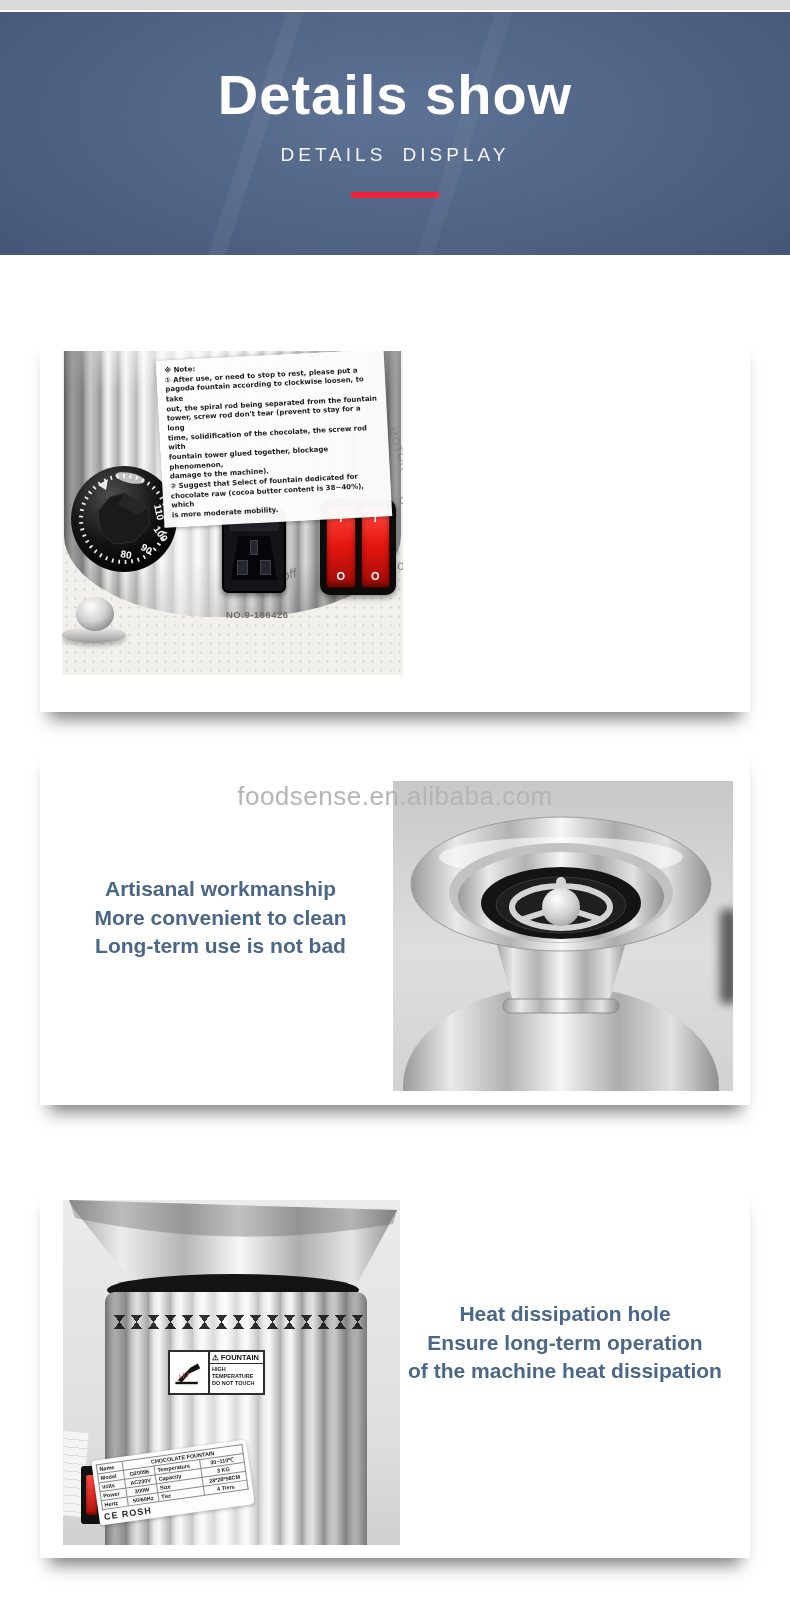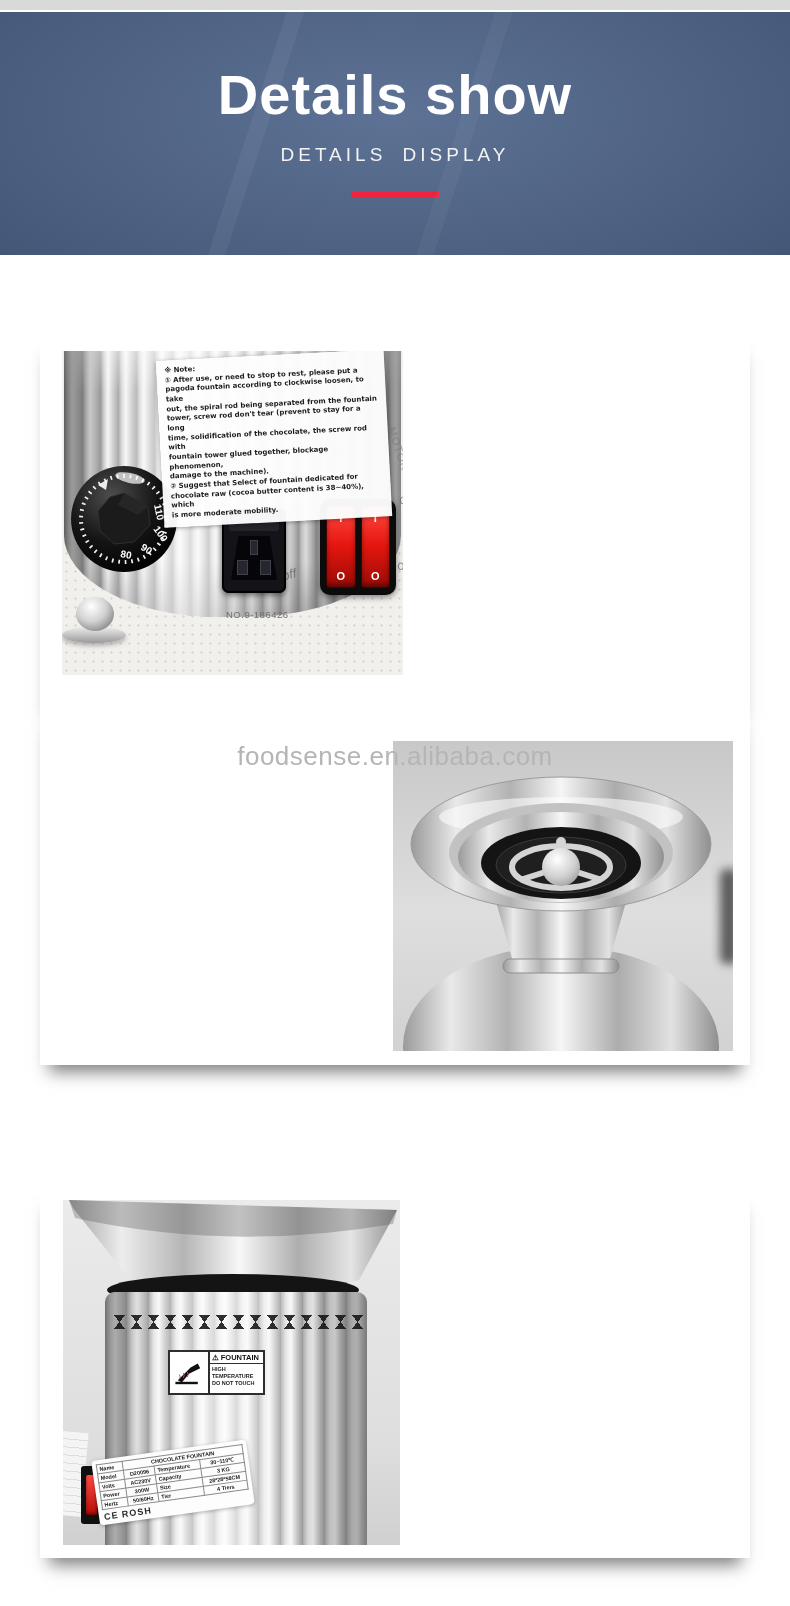--- a/index.html
+++ b/index.html
@@ -12,21 +12,21 @@
           background:radial-gradient(ellipse 120% 170% at 50% 42%, #5d7294 0%, #4a5d7f 42%, #354864 80%, #2e4158 100%);}
   .header::before{content:'';position:absolute;inset:0;pointer-events:none;
           background:linear-gradient(108deg, transparent 0 33%, rgba(255,255,255,.05) 33% 35%, transparent 35% 57%, rgba(255,255,255,.04) 57% 59%, transparent 59%);}
   .main-title{color:#fff;font-size:56px;font-weight:700;line-height:1;letter-spacing:1px;}
   .sub-title{color:#f3f3f3;font-size:19px;font-weight:400;letter-spacing:4px;word-spacing:7px;margin-top:21px;}
   .accent-bar{width:88px;height:6px;background:#f0233f;margin-top:26px;}
   
   .card{position:absolute;left:40px;width:710px;background:#fff;
         box-shadow:0 16px 16px -9px rgba(0,0,0,.5);}
   #card1{top:333px;height:379px;}
-  #card2{top:705px;height:360px;}
+  #card2{top:745px;height:360px;}
   #card3{top:1185px;height:373px;}
   .caption{position:absolute;color:#4a6787;font-weight:700;font-size:21px;line-height:1.36;
            text-align:center;white-space:pre-line;}
   
   .photo1{position:absolute;left:22px;top:18px;width:341px;height:324px;overflow:hidden;
           background:#f2f0ec;
           background-image:radial-gradient(circle,#dcd8d2 1px,transparent 1.4px);background-size:9px 9px;}
   .machine1{position:absolute;left:2px;top:-8px;width:337px;height:274px;
           border-radius:0 0 46% 46% / 0 0 30% 30%;
           background:repeating-linear-gradient(90deg,#9e9e9e 0px,#d9d9d9 4px,#f6f6f6 8px,#cfcfcf 13px,#a8a8a8 18px);}
@@ -55,21 +55,21 @@
           display:flex;flex-direction:column;justify-content:space-between;align-items:center;
           padding:5px 0;color:#fff;font-weight:700;font-size:11px;box-shadow:inset 0 -3px 5px rgba(0,0,0,.4);}
   .engraved{position:absolute;color:rgba(115,115,115,.55);z-index:1;}
   .eng-power{left:194px;top:56px;writing-mode:vertical-rl;font-size:13px;letter-spacing:4px;}
   .eng-heat{left:266px;top:106px;transform:rotate(62deg);font-size:12px;letter-spacing:2px;}
   .eng-motor{left:314px;top:92px;transform:rotate(72deg);font-size:11px;letter-spacing:1px;}
   .eng-on1{left:226px;top:152px;transform:rotate(-14deg);font-style:italic;font-size:13px;color:rgba(100,100,100,.75);}
   .eng-off1{left:220px;top:216px;transform:rotate(-14deg);font-style:italic;font-size:13px;color:rgba(100,100,100,.75);}
   .eng-on2{left:337px;top:140px;transform:rotate(-14deg);font-style:italic;font-size:13px;color:rgba(100,100,100,.7);}
   .eng-off2{left:335px;top:206px;transform:rotate(-14deg);font-style:italic;font-size:13px;color:rgba(100,100,100,.7);}
-  .serial{position:absolute;left:164px;top:258px;z-index:2;font-size:9.5px;font-weight:400;
+  .serial{position:absolute;left:164px;top:258px;z-index:2;font-size:9.5px;font-weight:700;
           color:#6f6f6f;letter-spacing:.5px;}
   .foot-dome{position:absolute;left:14px;top:246px;width:38px;height:34px;border-radius:50%;z-index:2;
           background:radial-gradient(circle at 40% 28%, #ffffff 0%, #d2d2d2 45%, #8e8e8e 78%, #707070 100%);}
   .foot-base{position:absolute;left:0px;top:276px;width:64px;height:16px;border-radius:50%;z-index:1;
           background:linear-gradient(180deg,#ececec,#9a9a9a);box-shadow:0 3px 4px rgba(120,120,120,.5);}
   
   .photo2{position:absolute;left:353px;top:36px;width:340px;height:310px;overflow:hidden;
           background:linear-gradient(180deg,#c8c8c8 0%,#dedede 55%,#d2d2d2 100%);}
   .blur-obj{position:absolute;right:-5px;top:128px;width:18px;height:95px;background:#5c5c5c;
           filter:blur(5px);border-radius:6px;}
@@ -222,20 +222,23 @@
         <ellipse cx="168" cy="122" rx="80" ry="36" fill="#141414"></ellipse>
         <ellipse cx="168" cy="124" rx="65" ry="28" fill="#1f1f1f" stroke="#3a3a3a"></ellipse>
         <ellipse cx="168" cy="126" rx="49" ry="21" fill="none" stroke="#d4d4d4" stroke-width="6"></ellipse>
         <path d="M 168,126 L 168,103 M 168,126 L 127,139 M 168,126 L 209,139" stroke="#d4d4d4" stroke-width="6" fill="none"></path>
         <circle cx="168" cy="101" r="5" fill="#d4d4d4"></circle>
         <circle cx="168" cy="126" r="19" fill="url(#hub2)"></circle>
       </svg>
       <div class="blur-obj"></div>
     </div>
     <div class="watermark">foodsense.en.alibaba.com</div>
+    <div class="caption" style="left:8px;top:130px;width:345px;">Artisanal workmanship
+More convenient to clean
+Long-term use is not bad</div>
   </div>
 
   <div class="card" id="card3">
     <div class="photo3">
       <svg class="bowl3" width="337" height="112" viewBox="0 0 337 112">
         <defs>
           <linearGradient id="met3" x1="0" y1="0" x2="1" y2="0">
             <stop offset="0" stop-color="#a0a0a0"></stop>
               <stop offset=".16" stop-color="#ededed"></stop>
             <stop offset=".35" stop-color="#b5b5b5"></stop>
@@ -306,15 +309,18 @@
             <td class="val">50/60Hz</td>
             <td class="lab">Tier</td>
             <td class="val">4 Tiers</td>
           </tr>
         </tbody>
           </table>
         <div class="cert-row">CE ROSH</div>
       </div>
     </div>
 
+    <div class="caption" style="left:345px;top:115px;width:360px;">Heat dissipation hole
+Ensure long-term operation
+of the machine heat dissipation</div>
   </div>
 
 </div>
 
 </body></html>

